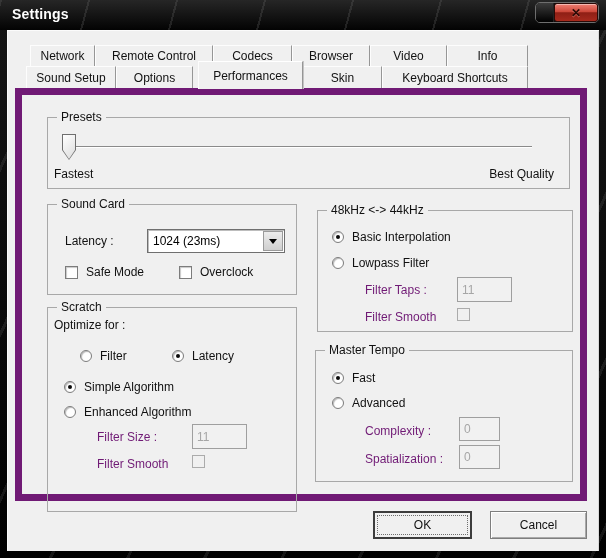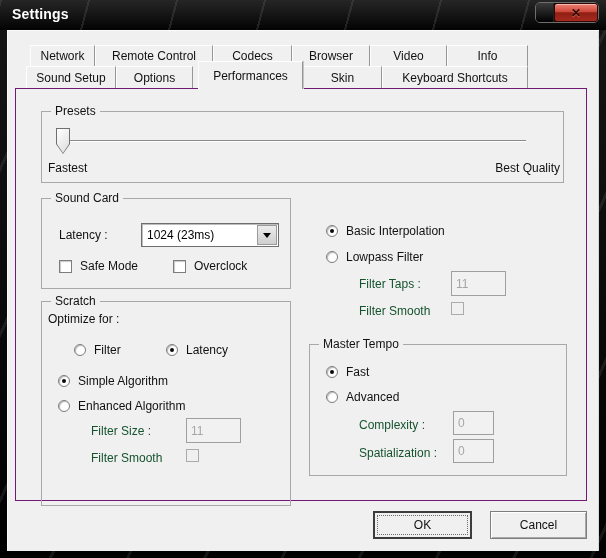--- a/index.html
+++ b/index.html
@@ -41,36 +41,36 @@
   .tabrow2 { left:19px; top:36px; height:22px; }
   .tab { height:100%; background:#f0f0f0;
     border-top:1px solid #fdfdfd; border-left:1px solid #fdfdfd; border-right:1px solid #969696;
     display:flex; align-items:center; justify-content:center; font-size:12px; color:#111;
     cursor:default; white-space:nowrap;
   }
   .tab.active { margin-top:-5px; height:28px; z-index:5; position:relative; background:#f0f0f0;
     border-top:1px solid #fff; box-shadow:1px 0 0 #c4c4c4; }
   
   .pane { position:absolute; left:8px; top:58px; width:572px; height:413px;
-    border:1px solid #701a75; background:#f0f0f0; z-index:1;text-decoration:underline; }
+    border:7px solid #701a75; background:#f0f0f0; z-index:1;text-decoration:underline; }
   
   .group { position:absolute; border:1px solid #a8a8a8; }
   .gtitle { position:absolute; top:-8px; left:9px; background:#f0f0f0; padding:0 4px;
     font-size:12px; color:#111; white-space:nowrap; }
   
   .track { position:absolute; height:2px; background:#8a8a8a; border-bottom:1px solid #fff; }
   .thumb { position:absolute; width:14px; height:26px; }
   .thumb .t-outer { position:absolute; inset:0; background:#6f6f6f;
     clip-path:polygon(0 0,100% 0,100% 62%,50% 100%,0 62%); }
   .thumb .t-inner { position:absolute; inset:1px; background:linear-gradient(135deg,#fff,#dcdcdc);
     clip-path:polygon(0 0,100% 0,100% 62%,50% 100%,0 62%); }
   .slider-minlab, .slider-maxlab { position:absolute; font-size:12px; color:#111; }
   
   .lbl { position:absolute; font-size:12px; color:#111; white-space:nowrap; }
-  .dlbl { position:absolute; font-size:12px; color:#14532d; white-space:nowrap;text-align:center; }
+  .dlbl { position:absolute; font-size:12px; color:#701a75; white-space:nowrap;text-align:center; }
   .row { position:absolute; display:flex; align-items:center; gap:8px; font-size:12px; color:#111; }
   .radio { width:12px; height:12px; border-radius:50%; background:#fff; border:1px solid #7c7c7c;
     box-shadow:inset 1px 1px 1px rgba(0,0,0,0.28); position:relative; flex:0 0 auto; }
   .radio.sel::after { content:""; position:absolute; left:3px; top:3px; width:4px; height:4px;
     border-radius:50%; background:#0a0a0a; }
   .checkbox { width:13px; height:13px; background:#fff; border:1px solid #7c7c7c;
     box-shadow:inset 1px 1px 1px rgba(0,0,0,0.22); flex:0 0 auto; }
   .checkbox.dis { background:#f0f0f0; border-color:#ababab; box-shadow:none; position:absolute; }
   .dfield { position:absolute; border:1px solid #9f9f9f; background:#f1f1f1; color:#a6a6a6;
     font-size:12px; padding-left:4px; font-family:"Liberation Sans",sans-serif; }
@@ -195,20 +195,23 @@
       </div>
       <div class="row" style="left:42px;top:310px">
         <div class="radio"></div>
         <span>Enhanced Algorithm</span>
       </div>
       <div class="dlbl" style="left:75px;top:335px">Filter Size :</div>
       <input class="dfield" style="left: 170px; top: 329px; width: 55px; height: 25px;" disabled="" value="11">
       <div class="dlbl" style="left:75px;top:362px">Filter Smooth</div>
       <div class="checkbox dis" style="left:170px;top:360px"></div>
 
+      <div class="group" style="left:295px;top:115px;width:256px;height:122px">
+        <div class="gtitle">48kHz &lt;-&gt; 44kHz</div>
+      </div>
       <div class="row" style="left:310px;top:135px">
         <div class="radio sel"></div>
         <span>Basic Interpolation</span>
       </div>
       <div class="row" style="left:310px;top:161px">
         <div class="radio"></div>
         <span>Lowpass Filter</span>
       </div>
       <div class="dlbl" style="left:343px;top:188px">Filter Taps :</div>
       <input class="dfield" style="left: 435px; top: 182px; width: 55px; height: 25px;" disabled="" value="11">

